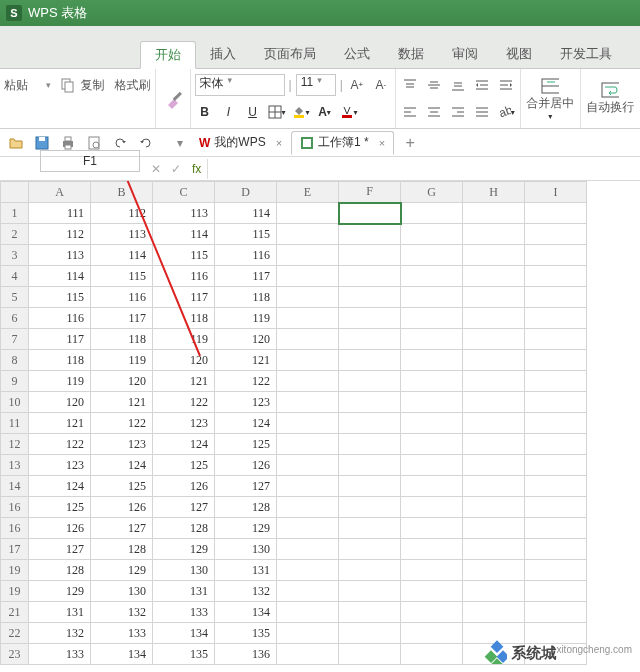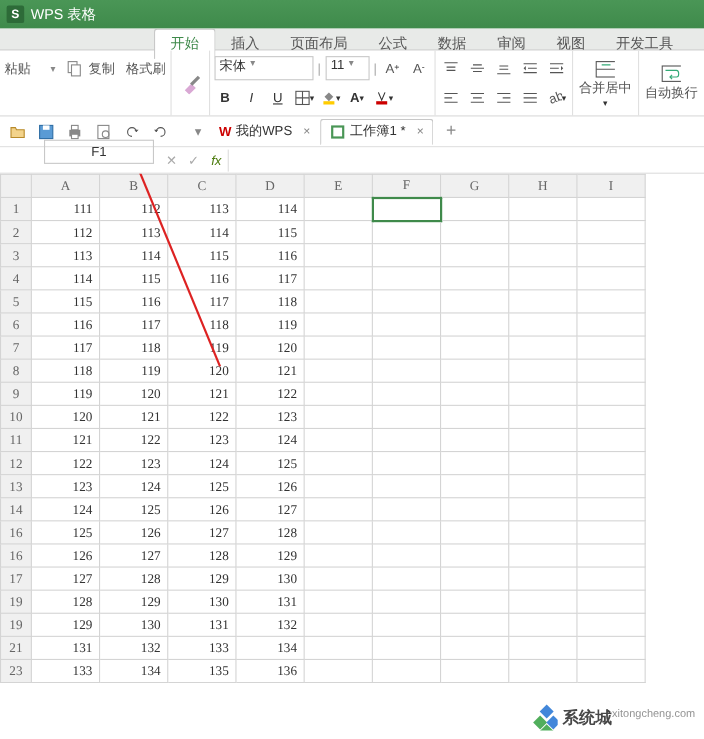--- a/index.html
+++ b/index.html
@@ -1,39 +1,39 @@
 <!DOCTYPE html>
 <html><head>
 <meta charset="utf-8">
 <style>
 *{box-sizing:border-box;margin:0;padding:0;font-family:"Microsoft YaHei",Arial,sans-serif;font-size:12px;color:#333;user-select:none}
 body{width:640px;height:672px;overflow:hidden;background:#fff;position:relative}
 .app-bar{height:26px;background:linear-gradient(#4a9656,#3f8a4b);display:flex;align-items:center;padding:0 6px;color:#fff}
 .app-bar .logo{width:16px;height:16px;background:#2d6b38;border-radius:2px;margin-right:6px;display:flex;align-items:center;justify-content:center;color:#fff;font-weight:bold;font-size:11px}
 .app-bar .title{color:#fff;font-size:13px}
-.tabs{height:20px;background:#e8eae8;display:flex;padding-left:140px;border-bottom:1px solid #c8c8c8}
+.tabs{height:43px;background:#e8eae8;display:flex;align-items:flex-end;padding-left:140px;border-bottom:1px solid #c8c8c8}
 .tab{height:28px;padding:0 14px;display:flex;align-items:center;color:#555;font-size:13px;cursor:pointer}
 .tab.active{background:#fff;color:#3f8a4b;border:1px solid #c8c8c8;border-bottom:1px solid #fff;border-radius:3px 3px 0 0;margin-bottom:-1px}
 .ribbon{height:60px;background:#fff;display:flex;border-bottom:1px solid #d0d0d0}
 .rgrp{display:flex;flex-direction:column;padding:2px 4px;border-right:1px solid #e0e0e0}
 .rgrp.big{align-items:center;justify-content:center;padding:4px 8px}
 .rrow{display:flex;align-items:center;height:28px;gap:4px}
 .ic{width:18px;height:18px;display:inline-flex;align-items:center;justify-content:center}
 .lbl{font-size:12px;color:#555;white-space:nowrap}
 .sel{height:22px;border:1px solid #c8c8c8;background:#fff;display:flex;align-items:flex-start;padding:0 4px;font-size:12px}
 .sel .dd{margin-left:4px;font-size:9px;color:#888}
 .btn{width:20px;height:20px;display:inline-flex;align-items:center;justify-content:center;color:#555;cursor:pointer}
 .qat{height:28px;background:#fff;display:flex;align-items:center;padding:0 6px;gap:6px;border-bottom:1px solid #d8d8d8}
 .doc-tabs{flex:1;display:flex;align-items:center;gap:0;margin-left:8px}
 .doc-tab{height:24px;padding:0 8px;display:flex;align-items:center;gap:4px;border:1px solid transparent;cursor:pointer;font-size:12px}
 .doc-tab.active{border:1px solid #c8c8c8;border-bottom:1px solid #fff;background:#fff;border-radius:3px 3px 0 0}
 .doc-tab .x{margin-left:6px;color:#888;font-size:11px}
 .namebox{height:24px;display:flex;align-items:center;border-bottom:1px solid #d8d8d8;background:#fff}
 .namebox .nb{width:100px;height:22px;border:1px solid #c8c8c8;margin:0 6px 16px 40px;display:flex;align-items:center;justify-content:center;font-size:12px}
-.namebox .fx{margin:0 6px;color:#4d7c0f;font-style:italic}
+.namebox .fx{margin:0 6px;color:#4d7c0f;}
 .grid-wrap{position:relative;overflow:hidden;background:#fff}
 table.sheet{border-collapse:collapse;table-layout:fixed}
 .sheet th,.sheet td{border:1px solid #d4d4d4;height:21px;font-size:12px;font-family:SimSun,serif;font-weight:normal}
 .sheet th{background:#f0f0f0;color:#666;text-align:center}
 .corner{width:28px;background:#f0f0f0;border:1px solid #d4d4d4}
 .colh{width:62px}
 .rowh{width:28px;background:#f0f0f0;text-align:center;color:#666}
 .sheet td{text-align:right;padding-right:6px}
 .sheet td.empty{background:#fff}
 .selcell{border:2px solid #3f8a4b!important;background:#fff}
@@ -556,20 +556,32 @@
           <td class="">132</td>
           <td class="">133</td>
           <td class="">134</td>
           <td class="empty"></td>
           <td class="empty"></td>
           <td class="empty"></td>
           <td class="empty"></td>
           <td class="empty"></td>
         </tr>
         <tr>
+          <th class="rowh">22</th>
+          <td class="">132</td>
+          <td class="">133</td>
+          <td class="">134</td>
+          <td class="">135</td>
+          <td class="empty"></td>
+          <td class="empty"></td>
+          <td class="empty"></td>
+          <td class="empty"></td>
+          <td class="empty"></td>
+        </tr>
+        <tr>
           <th class="rowh">23</th>
           <td class="">133</td>
           <td class="">134</td>
           <td class="">135</td>
           <td class="">136</td>
           <td class="empty"></td>
           <td class="empty"></td>
           <td class="empty"></td>
           <td class="empty"></td>
           <td class="empty"></td>

